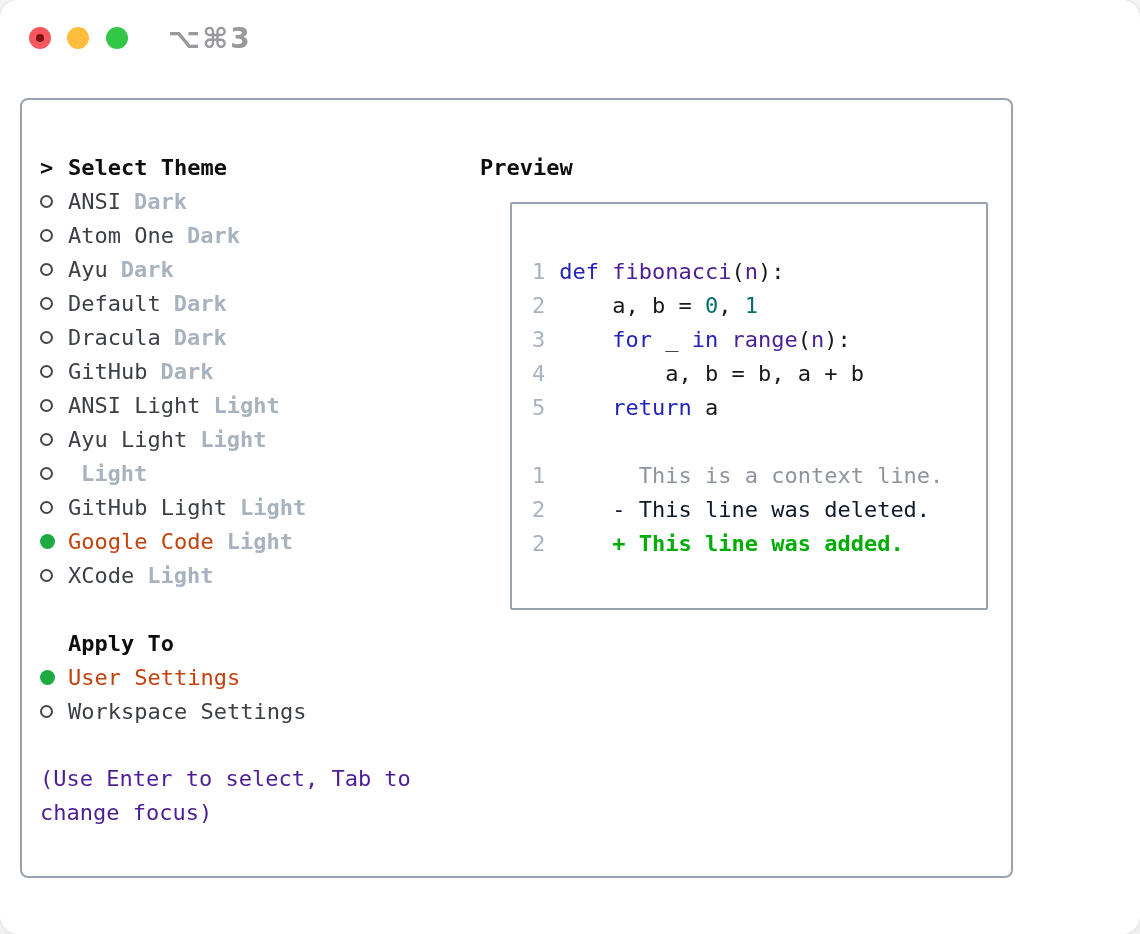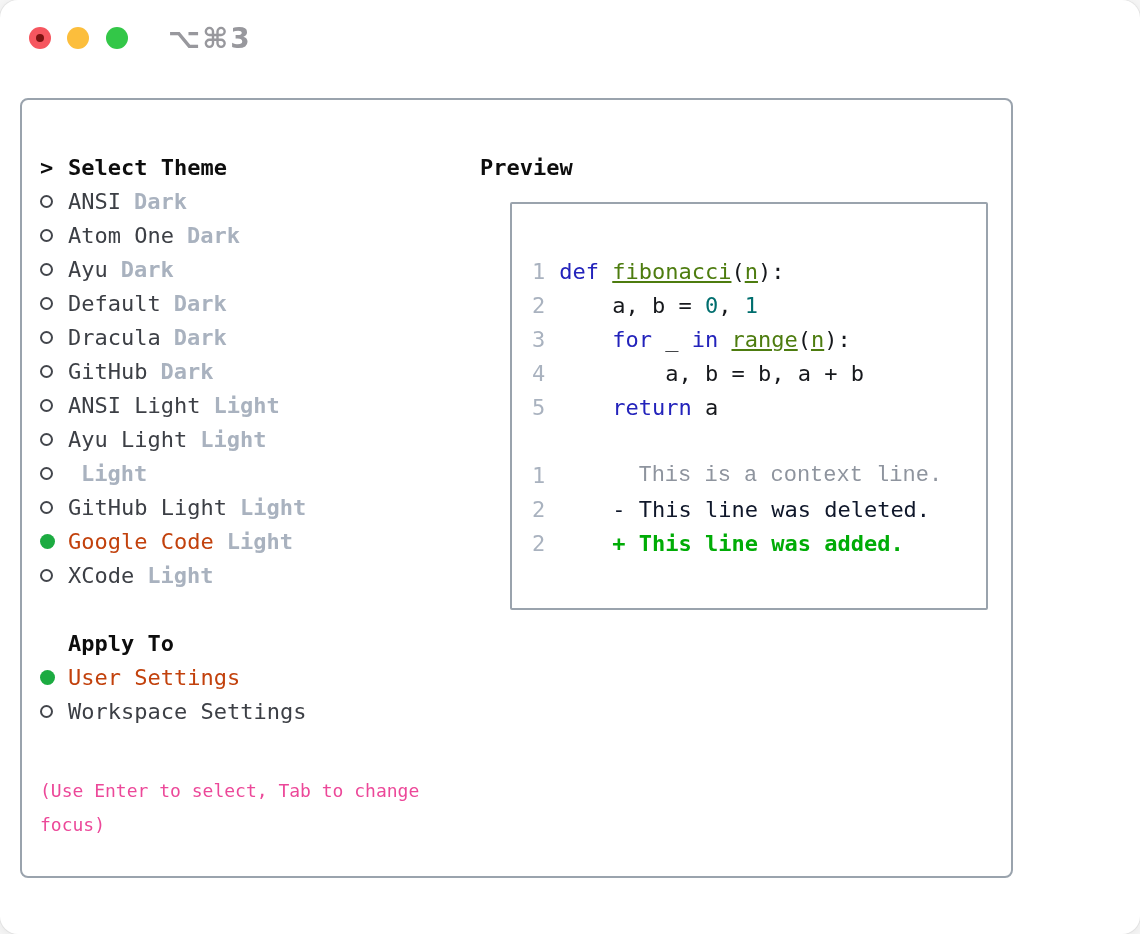--- a/index.html
+++ b/index.html
@@ -28,35 +28,35 @@
   .row { display: flex; align-items: center; height: 34px; font-size: 22px; color: #3c3f45; white-space: pre; }
   .spacer { height: 34px; }
   
   .left-col { position: absolute; left: 18px; top: 50px; width: 440px; }
   .marker-col { display: inline-flex; width: 28px; flex: 0 0 28px; align-items: center; }
   .hdr { font-weight: bold; color: #0d0d0d; }
   .circle { width: 13px; height: 13px; border: 2px solid #43464c; border-radius: 50%; }
   .circle.filled { width: 15px; height: 15px; border: none; background: #1cab41; }
   .variant { color: #a9b2bf; margin-left: 13px; font-weight: bold; }
   .item-name.selected { color: #c2410c; }
-  .help { margin-top: 12px; font-size: 18px; line-height: 34px; color: #ec4899; max-width: 432px; white-space: normal; }
+  .help { margin-top: 0; font-size: 22px; line-height: 34px; color: #4c1d95; max-width: 432px; white-space: normal; }
   
   .preview-header { position: absolute; left: 458px; top: 50px; }
   .preview-box {
     position: absolute; left: 488px; top: 102px; width: 478px; height: 408px;
     border: 2px solid #9aa3ad; border-radius: 2px; background: #fff;
     padding: 50px 0 0 20px; overflow: hidden;
   }
   .code-row { display: flex; height: 34px; font-size: 22px; white-space: pre; align-items: center; }
   .lnum { color: #a9b2bf; margin-right: 14px; }
   .c-pln { color: #16181c; }
   .c-kwd { color: #2323bb; }
-  .c-typ { color: #4d7c0f; text-decoration: underline; }
+  .c-typ { color: #4c1d95; }
   .c-lit { color: #006e6e; }
-  .d-ctx { color: #8e949e; font-family: Liberation Mono, monospace; }
+  .d-ctx { color: #8e949e; }
   .d-del { color: #0f172a; }
   .d-add { color: #00ac06; font-weight: bold; }
   .diff-block { margin-top: 34px; }
 </style>
 </head>
 <body>
 
 <div class="window">
 
   <div class="titlebar">

